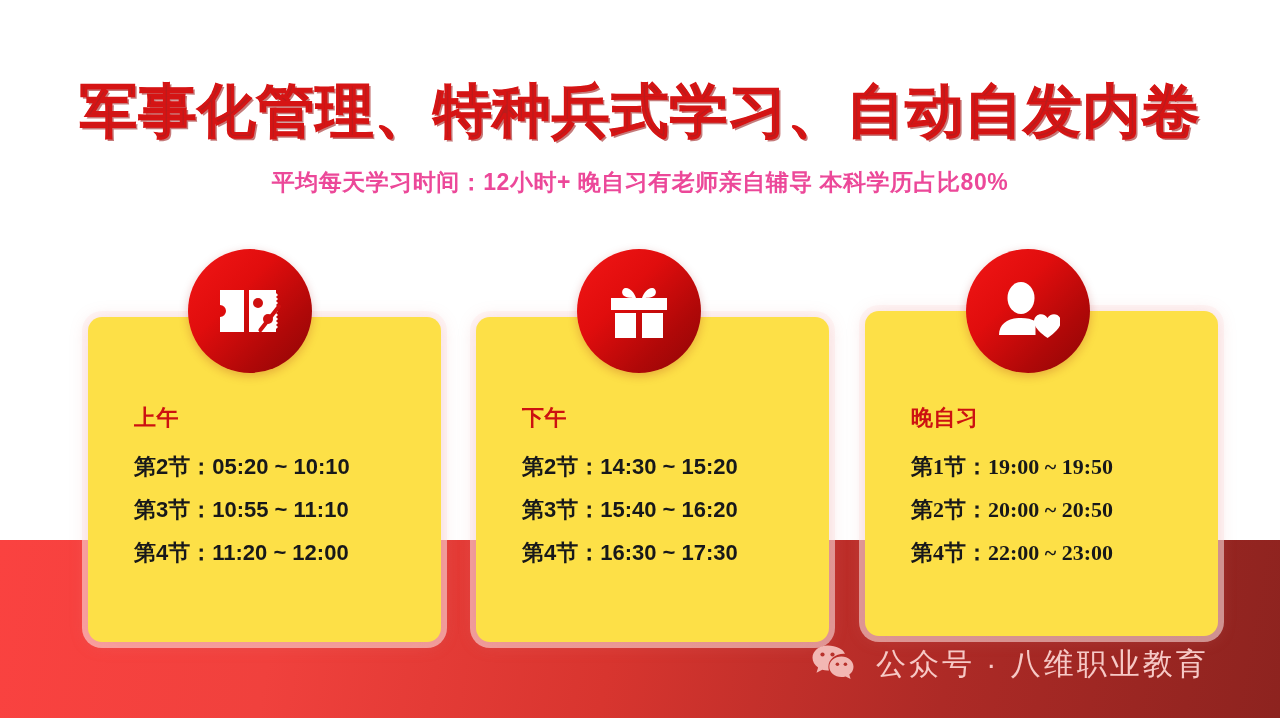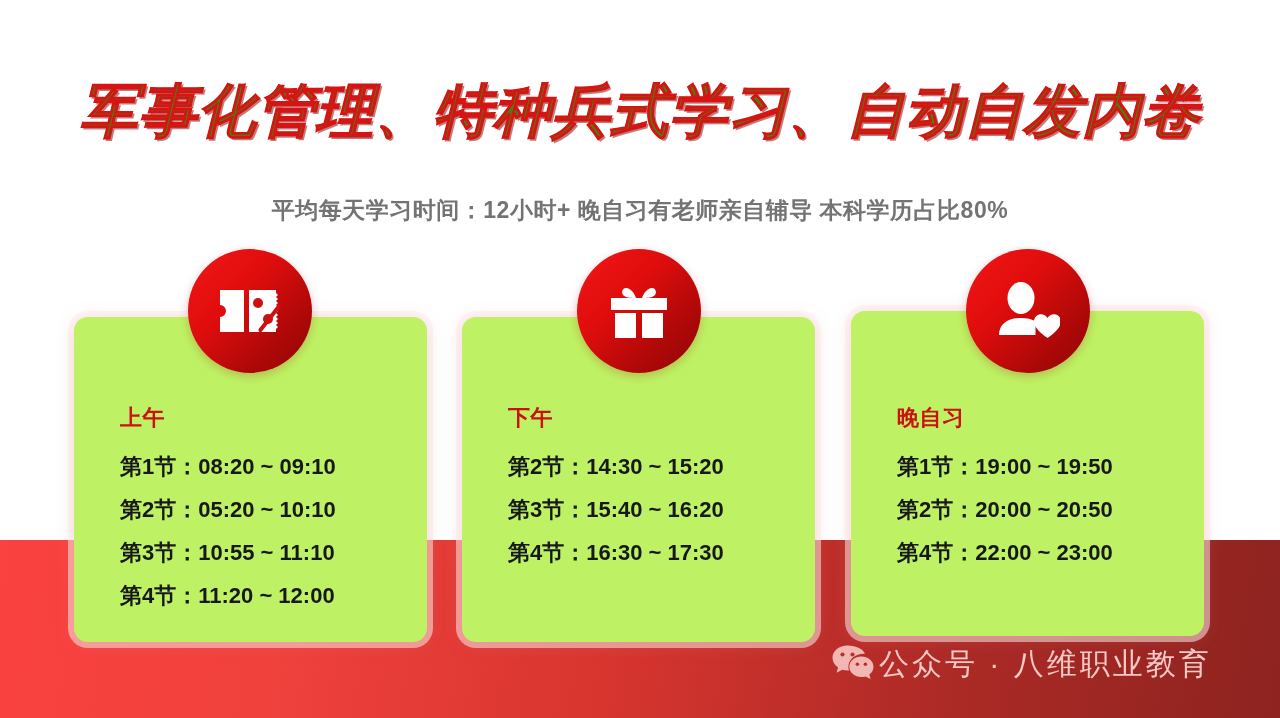--- a/index.html
+++ b/index.html
@@ -48,78 +48,77 @@
     width: 1280px;
     text-align: center;
     z-index: 4;
   }
 
   .main-title {
     display: inline-block;
     font-size: 58px;
     line-height: 70px;
     font-weight: 900;
-    font-style: italic;
     letter-spacing: 1px;
-    color: #4d7c0f;
+    color: #b91c1c;
     text-shadow: 2px 2px 0 rgba(150, 12, 12, .55);
     white-space: nowrap;
     -webkit-text-stroke: 1px #d61414;
   }
 
   .subtitle-wrap {
     position: absolute;
     left: 0;
     top: 167px;
     width: 1280px;
     text-align: center;
     z-index: 4;
   }
 
   .subtitle {
     display: inline-block;
     font-size: 23px;
     line-height: 30px;
     font-weight: 700;
-    color: #737373;
+    color: #ec4899;
     letter-spacing: .5px;
     white-space: nowrap;
-    margin-top: 28px;
   }
 
   
   .cards {
     position: absolute;
     left: 0;
     top: 0;
     width: 1280px;
     height: 718px;
     z-index: 3;
   }
 
   .card {
     position: absolute;
-    background: #bef264;
+    background: #fde047;
     border-radius: 14px;
     box-shadow: 0 2px 18px rgba(220, 130, 130, .28),
                 0 0 0 6px rgba(255, 240, 240, .55);
+    margin-left: 14px;
   }
 
   .card-1 { left: 74px;  top: 317px; width: 353px; height: 325px; }
   .card-2 { left: 462px; top: 317px; width: 353px; height: 325px; padding-left: 8px; }
   .card-3 { left: 851px; top: 311px; width: 353px; height: 325px; }
 
   .card-body {
     position: absolute;
     left: 46px;
     top: 86px;
     right: 14px;
   }
 
-  .card-3 .card-body { top: 92px; }
+  .card-3 .card-body { top: 92px; font-family: Liberation Serif, serif; }
 
   .card-heading {
     font-size: 22px;
     font-weight: 800;
     color: #cc1111;
     line-height: 30px;
     margin-bottom: 12px;
     letter-spacing: .5px;
   }
 
@@ -148,25 +147,25 @@
 
   .circle-1 { left: 188px; top: 249px; }
   .circle-2 { left: 577px; top: 249px; }
   .circle-3 { left: 966px; top: 249px; }
 
   .icon-circle svg { display: block; }
 
   
   .footer {
     position: absolute;
-    left: 832px;
+    left: 812px;
     top: 644px;
     display: flex;
     align-items: center;
-    gap: 5px;
+    gap: 22px;
     z-index: 6;
   }
 
   .wechat-icon { display: block; flex: 0 0 auto; }
 
   .footer-text {
     font-size: 30px;
     font-weight: 400;
     color: #f6c9c6;
     letter-spacing: 3px;
@@ -187,21 +186,20 @@
 
   <div class="subtitle-wrap">
     <span class="subtitle">平均每天学习时间：12小时+  晚自习有老师亲自辅导  本科学历占比80%</span>
   </div>
 
   <div class="cards">
 
     <div class="card card-1">
       <div class="card-body">
         <div class="card-heading">上午</div>
-        <div class="card-line">第1节：08:20 ~ 09:10</div>
         <div class="card-line">第2节：05:20 ~ 10:10</div>
         <div class="card-line">第3节：10:55 ~ 11:10</div>
         <div class="card-line">第4节：11:20 ~ 12:00</div>
       </div>
     </div>
 
     <div class="card card-2">
       <div class="card-body">
         <div class="card-heading">下午</div>
         <div class="card-line">第2节：14:30 ~ 15:20</div>

